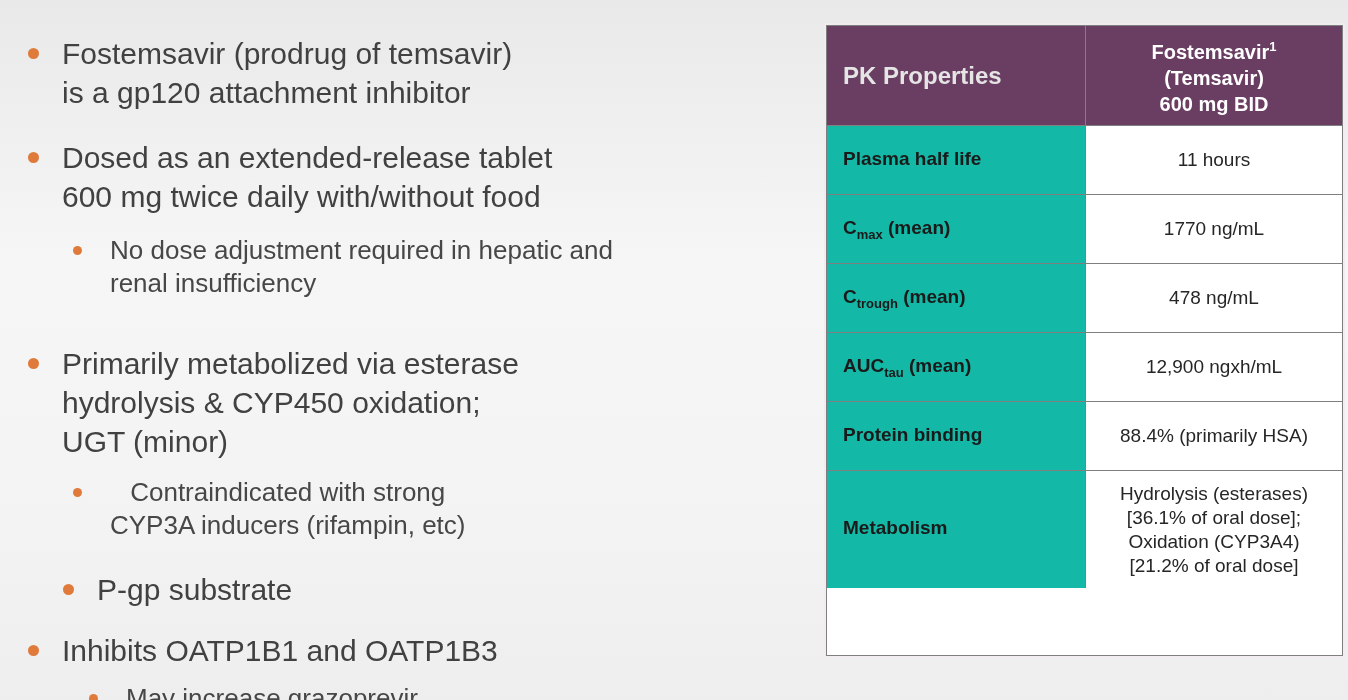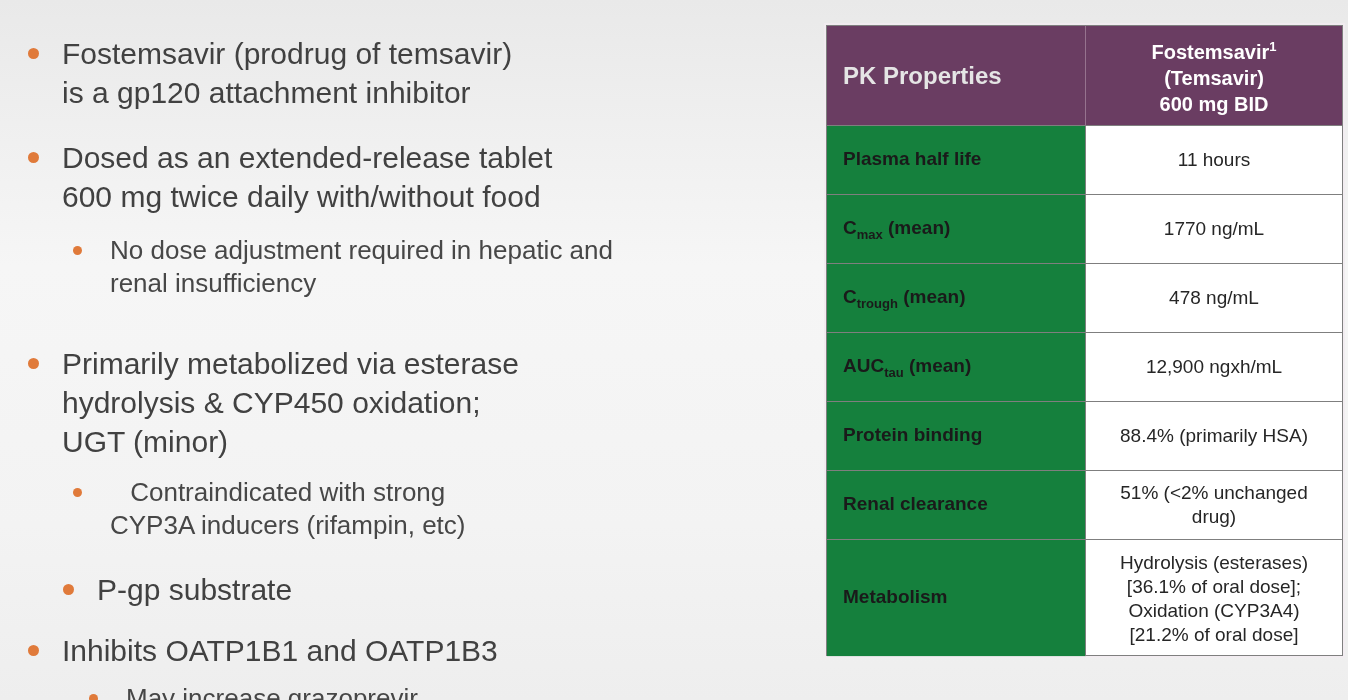--- a/index.html
+++ b/index.html
@@ -95,21 +95,21 @@
     font-size: 24px;
   }
   .t-row.header .c-value {
     border-left: 1px solid #96738e;
     flex-direction: column;
     color: #ffffff;
     font-weight: bold;
     font-size: 20px;
     line-height: 26px;
   }
-  .t-row .c-label { background: #15803d; }
+  .t-row .c-label { background: #14b8a6; }
   .t-row.header .c-label { background: transparent; }
   .body-label {
     font-weight: bold;
     font-size: 19px;
     color: #1a1a1a;
   }
   .body-label sub { font-size: 13px; }
   .body-value {
     font-size: 19px;
     color: #262626;
@@ -224,29 +224,20 @@
 
     <div class="t-row std">
       <div class="c-label">
           <span class="body-label"><span>Protein binding</span><sub></sub><span></span></span>
         </div>
       <div class="c-value">
           <span class="body-value">88.4% (primarily HSA)</span>
         </div>
     </div>
 
-    <div class="t-row std">
-      <div class="c-label">
-          <span class="body-label"><span>Renal clearance</span><sub></sub><span></span></span>
-        </div>
-      <div class="c-value">
-          <span class="body-value">51% (&lt;2% unchanged
-drug)</span>
-        </div>
-    </div>
 
     <div class="t-row tall">
       <div class="c-label">
           <span class="body-label"><span>Metabolism</span><sub></sub><span></span></span>
         </div>
       <div class="c-value">
           <span class="body-value">Hydrolysis (esterases)
 [36.1% of oral dose];
 Oxidation (CYP3A4)
 [21.2% of oral dose]</span>

